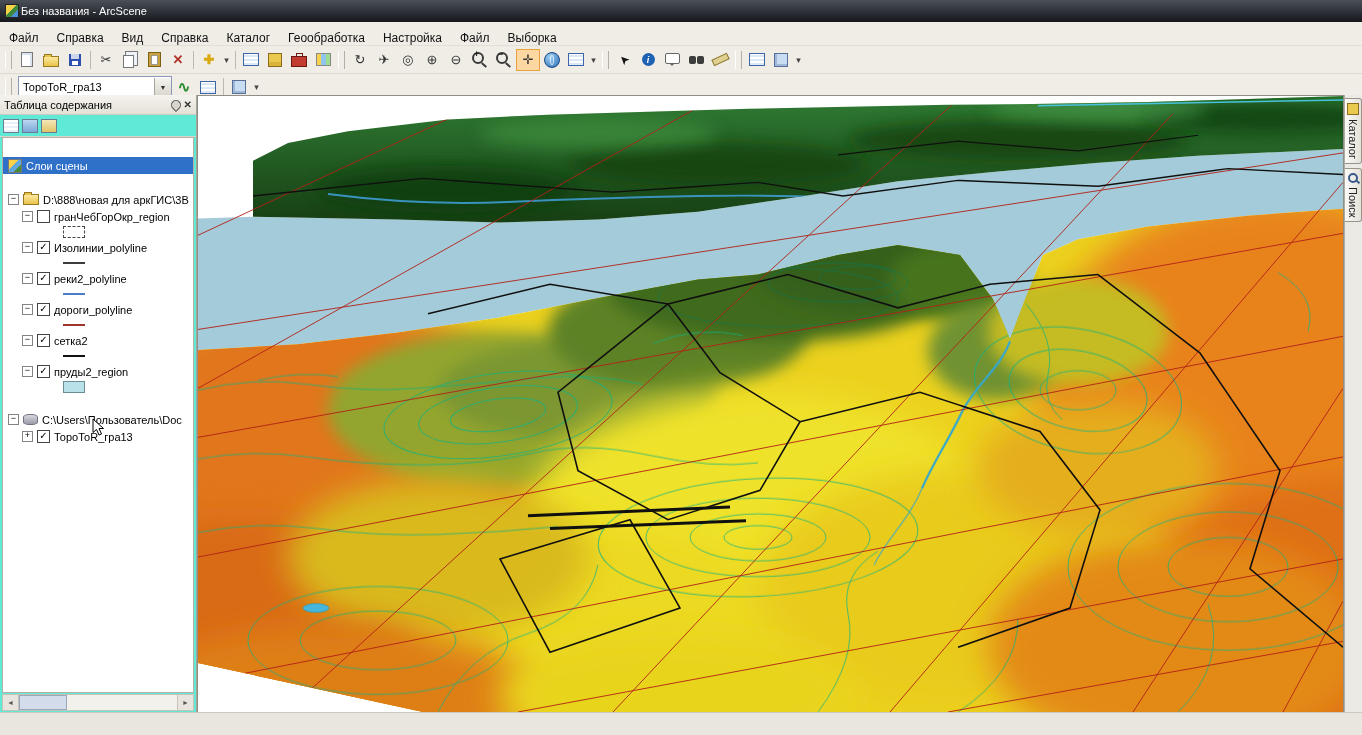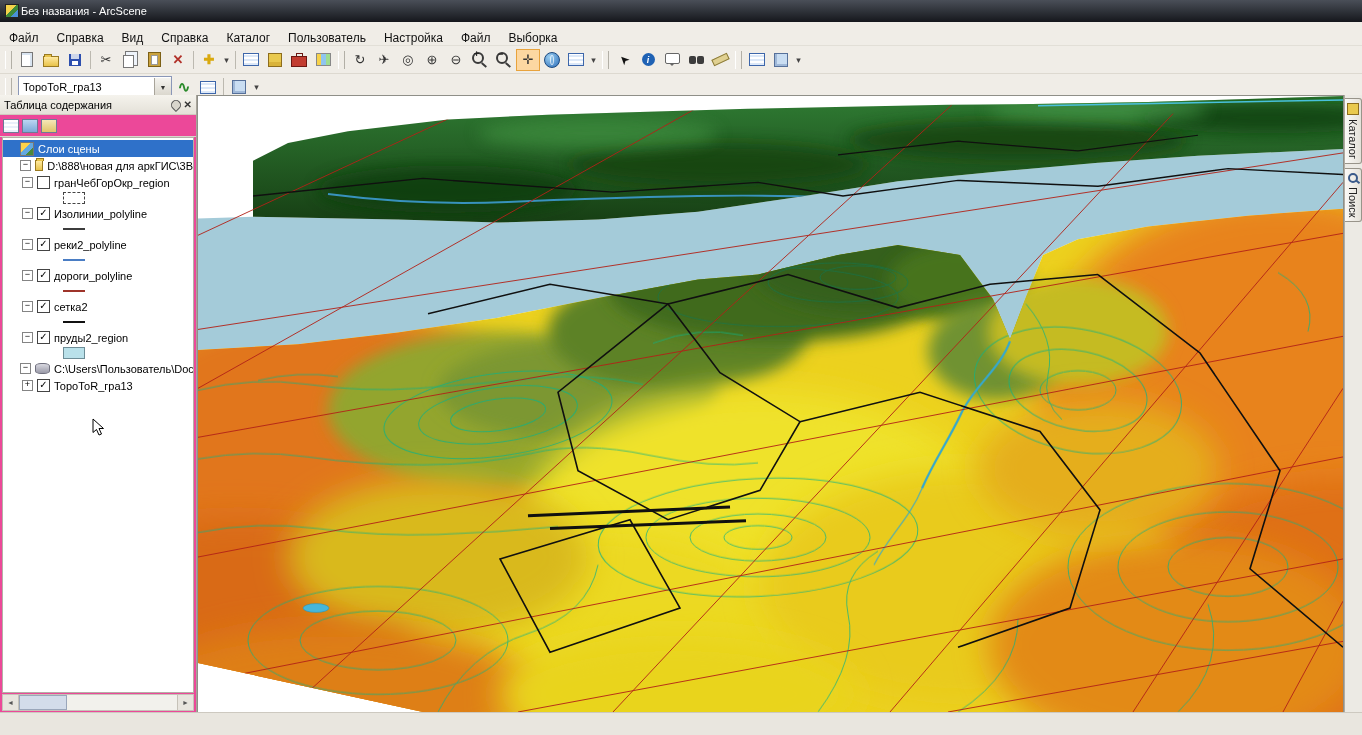--- a/index.html
+++ b/index.html
@@ -51,33 +51,33 @@
   .binoc::before{left:0;}.binoc::after{right:0;}
   .ruler{width:15px;height:5px;background:#e0d090;border:1px solid #8a7a3a;transform:rotate(-25deg);}
   .cubeic{width:12px;height:12px;background:#c9ddf2;border:1px solid #56709a;box-shadow:inset 2px -2px 0 #9fb8d8;}
   .arrowsel{display:inline-block;transform:rotate(-135deg);font-size:12px;color:#111;}
   
   .combo{width:152px;height:20px;background:#fff;border:1px solid #8a97b8;display:flex;align-items:center;font-size:11px;margin-left:3px;}
   .combo .val{flex:1;padding:0 4px;white-space:nowrap;overflow:hidden;}
   .combo .arr{width:16px;height:18px;background:linear-gradient(#f4f3ef,#d9d6cc);border-left:1px solid #a8a49a;display:flex;align-items:center;justify-content:center;font-size:7px;color:#333;}
   
   .main{position:absolute;top:95px;left:0;right:0;bottom:22px;display:flex;}
-  .toc{width:196px;background:#ec4899;border-right:1px solid #a8a49a;display:flex;flex-direction:column;flex:none;}
+  .toc{width:196px;background:#5eead4;border-right:1px solid #a8a49a;display:flex;flex-direction:column;flex:none;}
   .toc-header{height:19px;display:flex;align-items:center;font-size:11px;padding:0 4px;background:linear-gradient(#f5f3ed,#e4e1d8);border-bottom:1px solid #cfcabe;gap:3px;}
   .toc-header .ttl{flex:1;white-space:nowrap;overflow:hidden;}
   .pinic{width:8px;height:8px;border:1px solid #555;border-radius:50% 50% 50% 0;transform:rotate(-45deg);background:#d8d5cc;}
   .xsm{font-size:10px;color:#333;font-weight:bold;}
   .toc-tools{height:21px;display:flex;align-items:center;gap:3px;padding:0 3px;border-bottom:1px solid #d8d4ca;}
   .tocic{width:14px;height:12px;border:1px solid #6d7a96;background:repeating-linear-gradient(0deg,#eaf0fa 0 2px,#fff 2px 4px);}
   .tocic.b{background:linear-gradient(#bcd6f2,#7ba8d8);}
   .tocic.c{background:linear-gradient(#f5e7b8,#e0c468);}
   .tree{flex:1;background:#fff;border:1px solid #b4b0a6;margin:0 2px;overflow:hidden;font-size:11px;padding-top:2px;color:#000;}
   .row{display:flex;align-items:center;height:17px;white-space:nowrap;overflow:hidden;}
   .row.symrow{height:14px;}
-  .i1{padding-left:17px;}.i2{padding-left:19px;}.i4{padding-left:60px;}
+  .i1{padding-left:5px;margin-top:17px;}.i2{padding-left:19px;}.i4{padding-left:60px;}
   .exp{width:9px;height:9px;border:1px solid #848484;background:#fff;font-size:9px;line-height:7px;text-align:center;margin-right:4px;flex:none;}
   .cb{width:11px;height:11px;border:1px solid #444;background:#fff;font-size:10px;line-height:9px;text-align:center;margin-right:4px;flex:none;}
   .sel{background:#2f71c9;color:#fff;}
   .sceneic{width:12px;height:12px;background:linear-gradient(135deg,#ffd24a 0 40%,#62a8e0 40% 70%,#4a8a3a 70%);border:1px solid #777;margin-right:4px;flex:none;}
   .dbic{width:13px;height:9px;background:linear-gradient(#d8d8e0,#9a9aa8);border:1px solid #70707e;border-radius:6px/3px;margin-right:4px;flex:none;}
   .symline{display:inline-block;}
   
   .hscroll{height:15px;margin:1px 2px 2px;display:flex;align-items:stretch;background:#f2f1ec;border:1px solid #c6c2b8;}
   .hs-btn{width:15px;display:flex;align-items:center;justify-content:center;font-size:7px;color:#555;background:#e8e5de;border-right:1px solid #c6c2b8;}
   .hs-btn.r{border-right:none;border-left:1px solid #c6c2b8;}
@@ -106,21 +106,21 @@
   <span class="appicon"></span>
   <span>Без названия - ArcScene</span>
 </div>
 
 <div class="menubar">
   <span class="menu-item">Файл</span>
   <span class="menu-item">Справка</span>
   <span class="menu-item">Вид</span>
   <span class="menu-item">Справка</span>
   <span class="menu-item">Каталог</span>
-  <span class="menu-item">Пользователь</span>
+  <span class="menu-item">Геообработка</span>
   <span class="menu-item">Настройка</span>
   <span class="menu-item">Файл</span>
   <span class="menu-item">Выборка</span>
 </div>
 
 <div class="tb tb1">
   <span class="grip"></span>
   <span class="btn">
       <span class="page"></span>
     </span>

